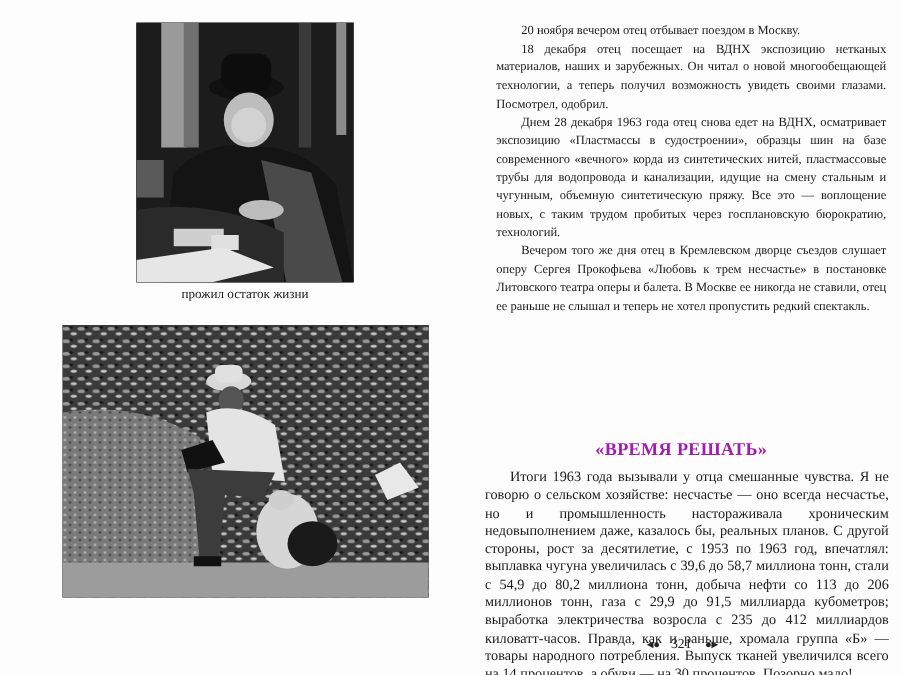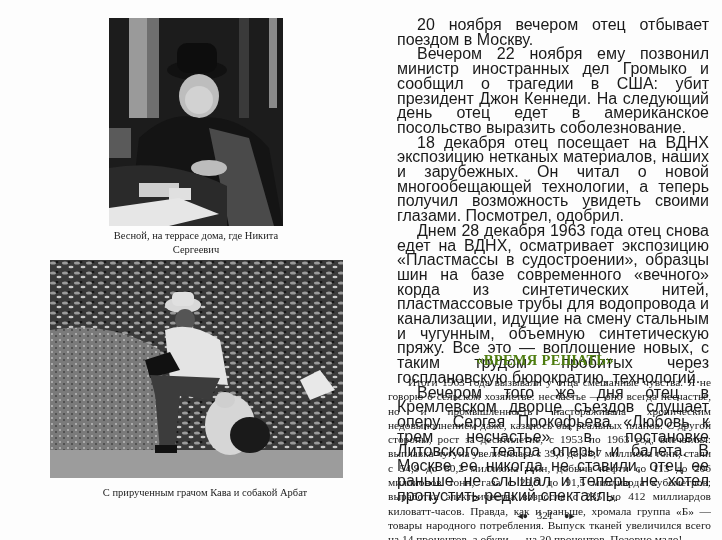--- a/index.html
+++ b/index.html
@@ -1,23 +1,23 @@
 <!DOCTYPE html>
 <html><head>
 <meta charset="utf-8">
 <style>
   html, body { margin:0; padding:0; }
   body { width:722px; height:540px; background:#ffffff; position:relative; overflow:hidden; }
   .spread { position:absolute; left:0; top:0; width:722px; height:540px; background:#fdfdfd; }
   .photo { position:absolute; background:#222; overflow:hidden; }
   .photo svg { display:block; width:100%; height:100%; }
   .caption { position:absolute; font-family:"Liberation Serif", serif; font-size:10.5px; color:#222; text-align:center; line-height:14px; }
-  .col { position:absolute; left:397px; width:312px; font-family:Liberation Sans, sans-serif; font-size:16px; line-height:14.7px; color:#1a1a1a; text-align:justify; }
+  .col { position:absolute; left:397px; width:312px; font-family:Liberation Serif, serif; font-size:10px; line-height:14.7px; color:#1a1a1a; text-align:justify; }
   .col p { margin:0; text-indent:20px; }
-  .heading { position:absolute; left:380px; width:330px; top:352px; text-align:center; font-family:"Liberation Serif", serif; font-weight:bold; font-size:14.5px; color:#4d7c0f; letter-spacing:0.3px; }
+  .heading { position:absolute; left:380px; width:330px; top:352px; text-align:center; font-family:"Liberation Serif", serif; font-weight:bold; font-size:14.5px; color:#a21caf; letter-spacing:0.3px; }
   .col2 { position:absolute; left:388px; width:323px; top:375px; font-family:"Liberation Serif", serif; font-size:11.4px; line-height:14.3px; color:#1a1a1a; text-align:justify; }
   .col2 p { margin:0; text-indent:20px; }
   .folio { position:absolute; top:509px; left:500px; width:90px; text-align:center; font-family:"Liberation Serif", serif; font-size:11px; color:#222; }
   .orn { font-size:9px; letter-spacing:-2px; }
 </style>
 </head>
 <body>
 
 <div class="spread">
 
@@ -36,21 +36,20 @@
       <path d="M100 110 L140 120 L165 208 L120 208 Z" fill="#4a4a4a"></path>
       <ellipse cx="100" cy="150" rx="18" ry="8" fill="#bcbcbc"></ellipse>
       <path d="M0 150 Q60 140 118 168 L118 208 L0 208 Z" fill="#2a2a2a"></path>
       <rect x="30" y="165" width="40" height="14" fill="#cfcfcf"></rect>
       <rect x="60" y="170" width="22" height="12" fill="#e0e0e0"></rect>
       <path d="M0 190 L70 180 L110 196 L60 208 L0 208 Z" fill="#e6e6e6"></path>
       <rect x="0" y="110" width="22" height="30" fill="#5a5a5a"></rect>
     </svg>
   </div>
   <div class="caption" style="left:90px; top:229px; width:212px;">
-    <div>Весной, на террасе дома, где Никита Сергеевич</div>
     <div>прожил остаток жизни</div>
   </div>
 
   <div class="photo" style="left:50px; top:260px; width:293px; height:218px;">
     <svg viewBox="0 0 293 218" preserveAspectRatio="none">
       <defs>
         <pattern id="leaf" width="12" height="10" patternUnits="userSpaceOnUse">
           <rect width="12" height="10" fill="#3a3a3a"></rect>
           <ellipse cx="3" cy="3" rx="3" ry="1.5" fill="#9a9a9a"></ellipse>
           <ellipse cx="9" cy="7" rx="2.5" ry="1.2" fill="#c8c8c8"></ellipse>
@@ -71,25 +70,23 @@
       <path d="M115 70 Q140 60 170 80 L178 125 L120 120 Z" fill="#e4e4e4"></path>
       <path d="M95 100 L120 92 L130 110 L100 118 Z" fill="#111"></path>
       <path d="M100 115 L170 118 L160 140 L130 135 L125 190 L110 190 L105 135 Z" fill="#3c3c3c"></path>
       <rect x="105" y="185" width="22" height="8" fill="#111"></rect>
       <ellipse cx="180" cy="165" rx="25" ry="30" fill="#d6d6d6"></ellipse>
       <ellipse cx="200" cy="175" rx="20" ry="18" fill="#1a1a1a"></ellipse>
       <ellipse cx="175" cy="140" rx="10" ry="8" fill="#cfcfcf"></ellipse>
       <path d="M250 120 L270 110 L285 130 L260 140 Z" fill="#e8e8e8"></path>
     </svg>
   </div>
-  <div class="caption" style="left:60px; top:486px; width:290px;">С прирученным грачом Кава и собакой Арбат</div>
 
   <div class="col" style="top:18px;">
     <p>20 ноября вечером отец отбывает поездом в Москву.</p>
-    <p>Вечером 22 ноября ему позвонил министр иностранных дел Громыко и сообщил о трагедии в США: убит президент Джон Кеннеди. На следующий день отец едет в американское посольство выразить соболезнование.</p>
     <p>18 декабря отец посещает на ВДНХ экспозицию нетканых материалов, наших и зарубежных. Он читал о новой многообещающей технологии, а теперь получил возможность увидеть своими глазами. Посмотрел, одобрил.</p>
     <p>Днем 28 декабря 1963 года отец снова едет на ВДНХ, осматривает экспозицию «Пластмассы в судостроении», образцы шин на базе современного «вечного» корда из синтетических нитей, пластмассовые трубы для водопровода и канализации, идущие на смену стальным и чугунным, объемную синтетическую пряжу. Все это — воплощение новых, с таким трудом пробитых через госплановскую бюрократию, технологий.</p>
     <p>Вечером того же дня отец в Кремлевском дворце съездов слушает оперу Сергея Прокофьева «Любовь к трем несчастье» в постановке Литовского театра оперы и балета. В Москве ее никогда не ставили, отец ее раньше не слышал и теперь не хотел пропустить редкий спектакль.</p>
   </div>
 
   <div class="heading">«ВРЕМЯ РЕШАТЬ»</div>
 
   <div class="col2">
     <p>Итоги 1963 года вызывали у отца смешанные чувства. Я не говорю о сельском хозяйстве: несчастье — оно всегда несчастье, но и промышленность настораживала хроническим недовыполнением даже, казалось бы, реальных планов. С другой стороны, рост за десятилетие, с 1953 по 1963 год, впечатлял: выплавка чугуна увеличилась с 39,6 до 58,7 миллиона тонн, стали с 54,9 до 80,2 миллиона тонн, добыча нефти со 113 до 206 миллионов тонн, газа с 29,9 до 91,5 миллиарда кубометров; выработка электричества возросла с 235 до 412 миллиардов киловатт-часов. Правда, как и раньше, хромала группа «Б» — товары народного потребления. Выпуск тканей увеличился всего на 14 процентов, а обуви — на 30 процентов. Позорно мало!</p>
   </div>

